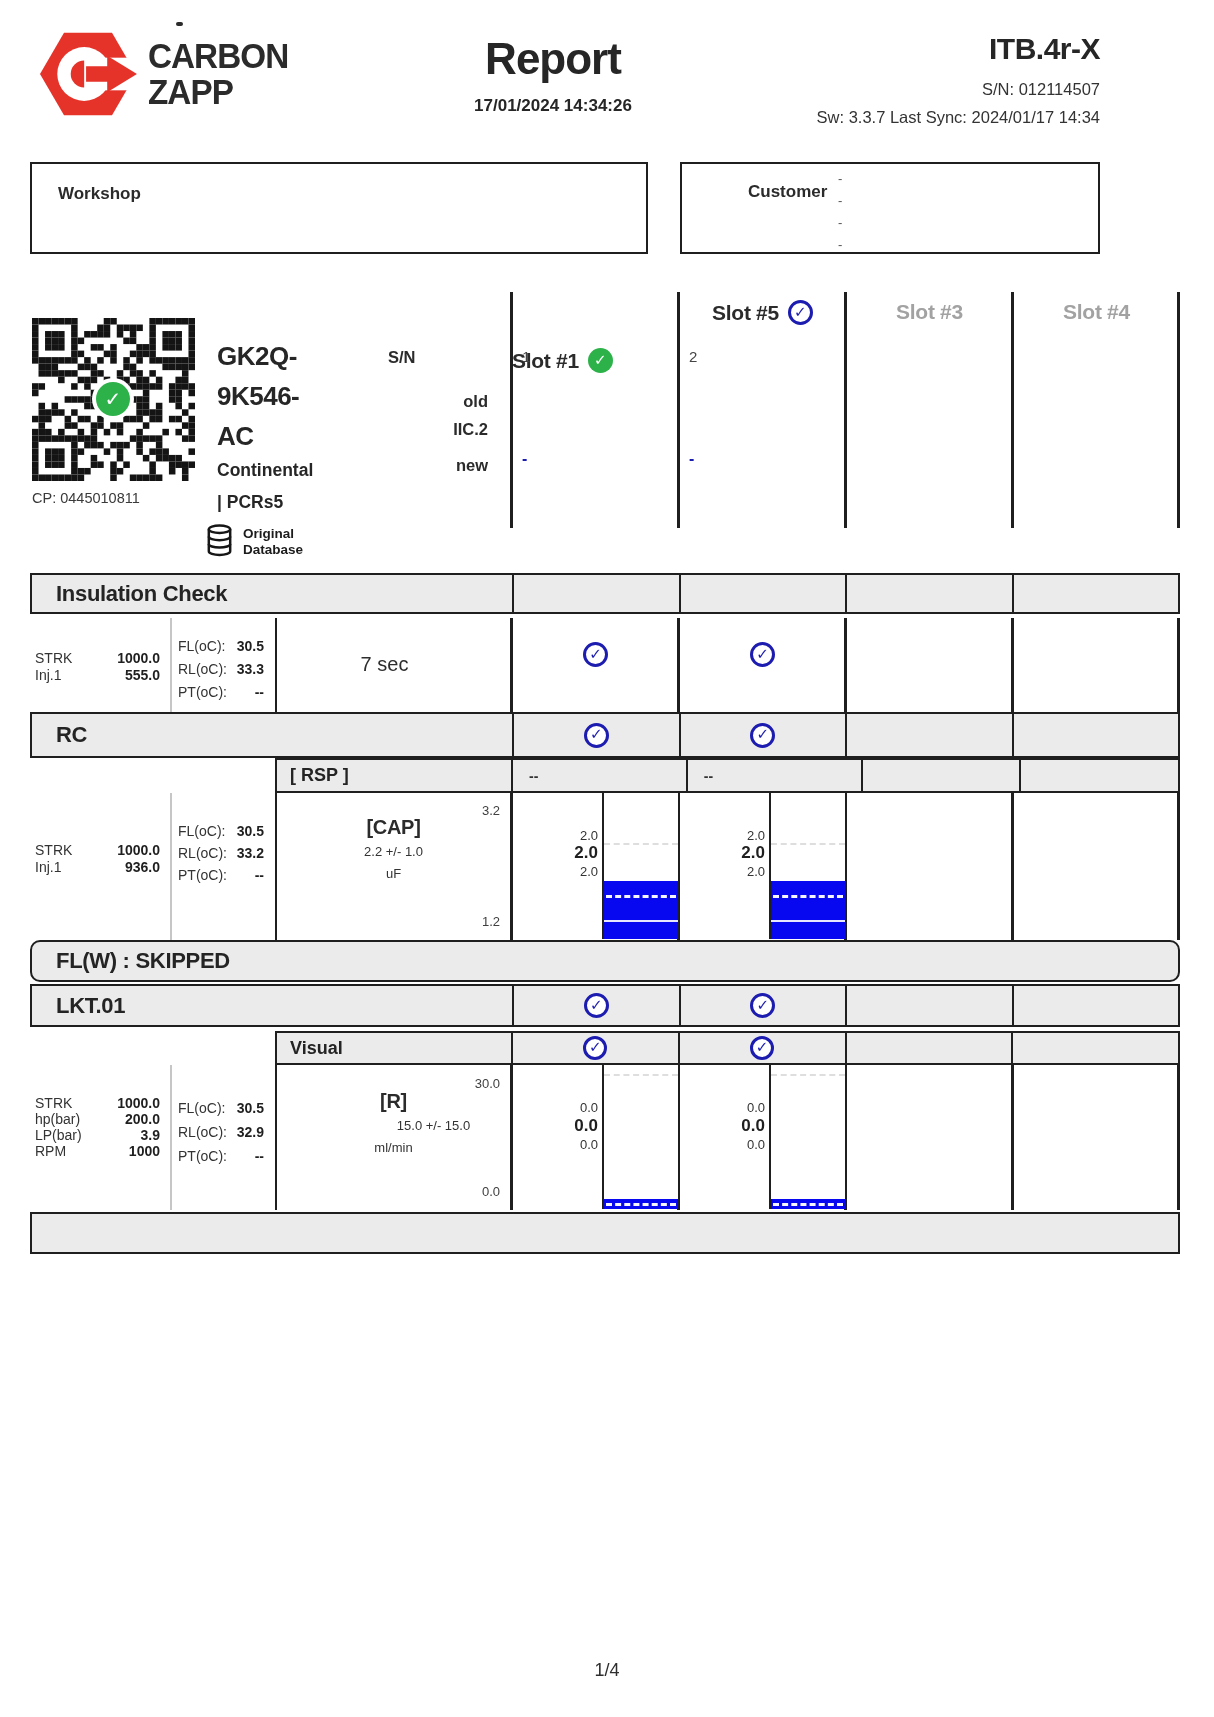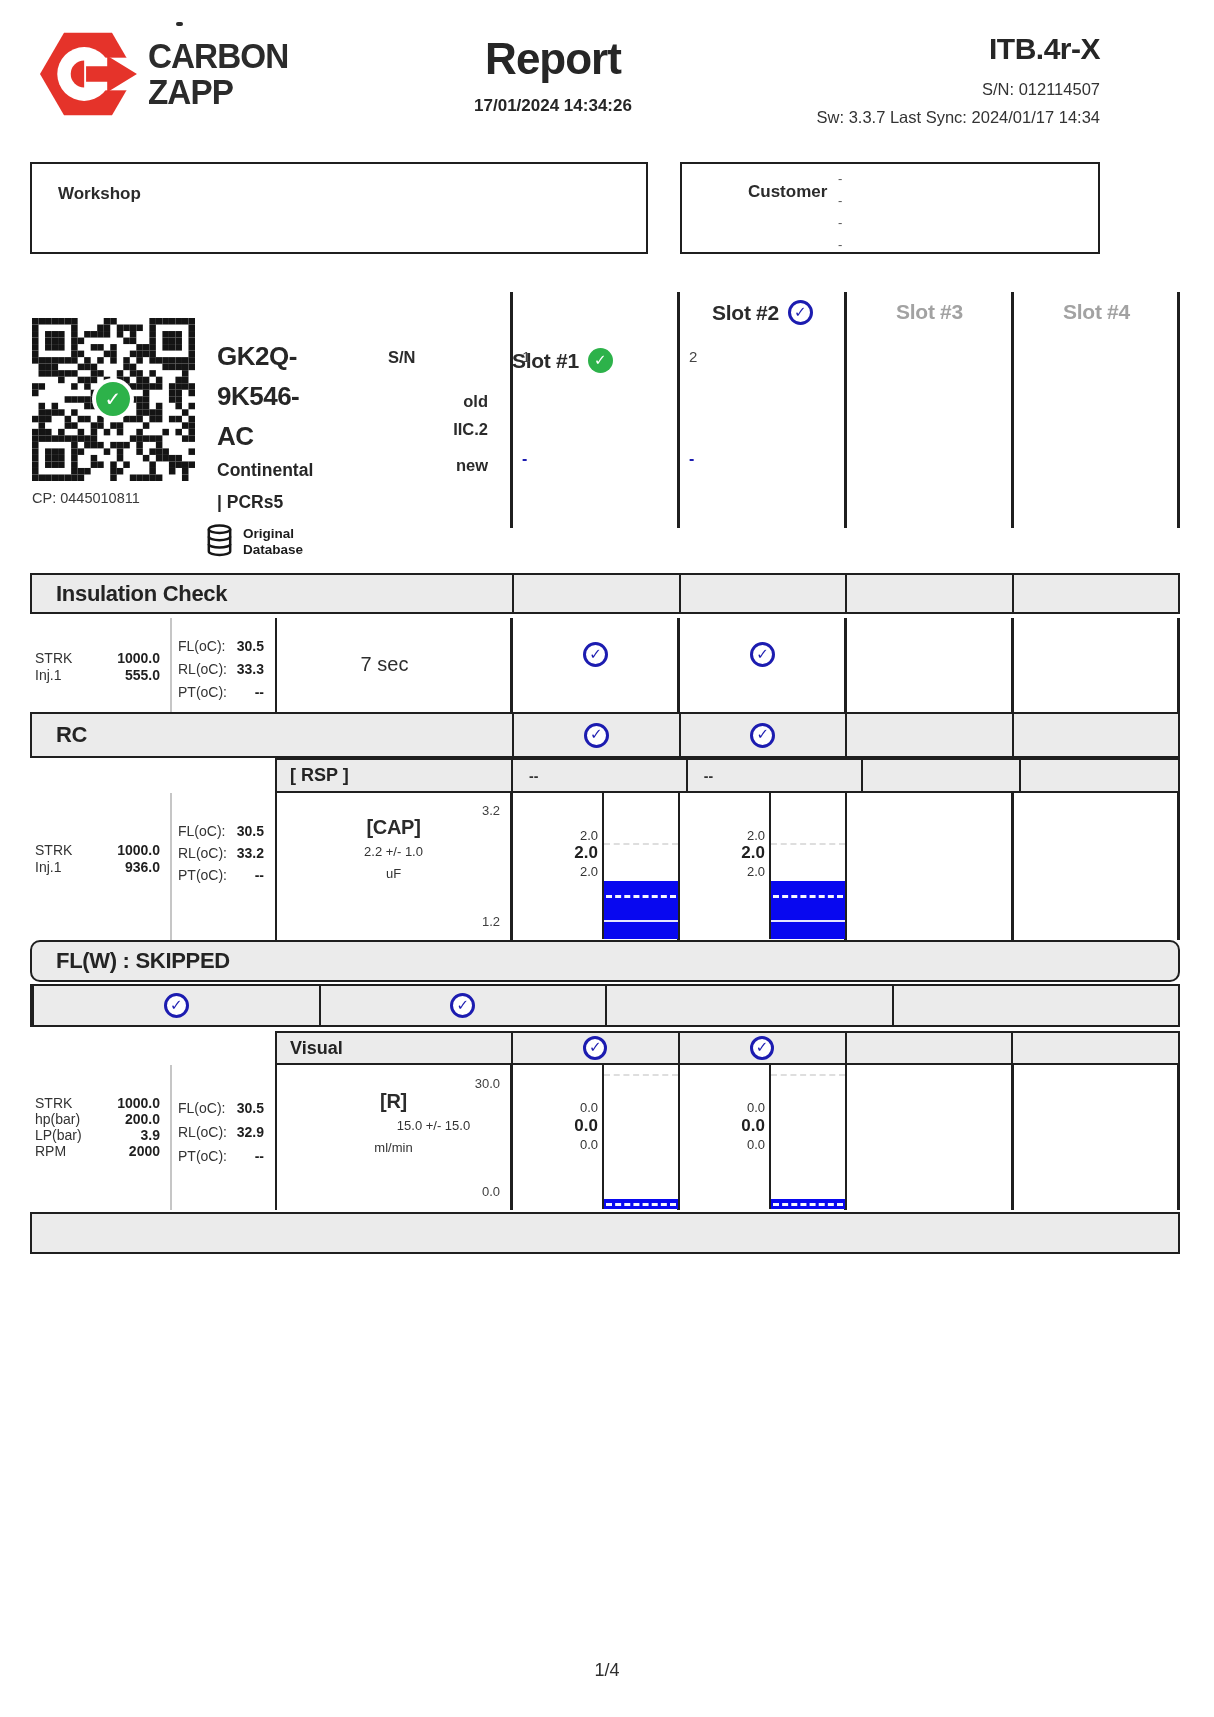--- a/index.html
+++ b/index.html
@@ -92,21 +92,21 @@
   <div class="vline" style="left:677px;top:292px;height:236px;"></div>
   <div class="vline" style="left:844px;top:292px;height:236px;"></div>
   <div class="vline" style="left:1011px;top:292px;height:236px;"></div>
   <div class="vline" style="left:1177px;top:292px;height:236px;"></div>
 
   <div class="a" style="left:512px;top:300px;width:167px;display:flex;justify-content:flex-start;align-items:center;gap:9px;margin-top:48px;">
     <span class="slot-title">Slot #1</span>
     <span class="chk-green"></span>
   </div>
   <div class="a" style="left:679px;top:300px;width:167px;display:flex;justify-content:center;align-items:center;gap:9px;">
-    <span class="slot-title">Slot #2</span>
+    <span class="slot-title">Slot #5</span>
     <span class="chk-blue"></span>
   </div>
   <div class="a slot-title inactive" style="left:846px;top:300px;width:167px;text-align:center;">Slot #3</div>
   <div class="a slot-title inactive" style="left:1013px;top:300px;width:167px;text-align:center;">Slot #4</div>
 
   <div class="a b" style="left:388px;top:348px;width:100px;text-align:left;font-size:16.5px;">S/N</div>
   <div class="a b" style="left:388px;top:392px;width:100px;text-align:right;font-size:16.5px;">old</div>
   <div class="a b" style="left:388px;top:420px;width:100px;text-align:right;font-size:16.5px;">IIC.2</div>
   <div class="a b" style="left:388px;top:456px;width:100px;text-align:right;font-size:16.5px;">new</div>
 
@@ -584,20 +584,23 @@
     </div>
   </div>
 
   <div class="gbar" style="top:940px;height:42px;border-radius:10px;">
     <div class="cell first" style="width:100%;">
         <span class="sect-title">FL(W) : SKIPPED</span>
       </div>
   </div>
 
   <div class="gbar" style="top:984px;height:43px;">
+    <div class="cell first">
+        <span class="sect-title">LKT.01</span>
+      </div>
     <div class="cell slot">
         <span class="chk-blue"></span>
       </div>
     <div class="cell slot">
         <span class="chk-blue"></span>
       </div>
     <div class="cell slot"></div>
     <div class="cell slot"></div>
   </div>
 
@@ -623,21 +626,21 @@
   <div class="vline" style="left:1011px;top:1065px;height:145px;"></div>
   <div class="vline" style="left:1177px;top:1065px;height:145px;"></div>
 
   <div class="a lbl" style="left:35px;top:1095px;">STRK</div>
   <div class="a val" style="left:90px;top:1095px;width:70px;text-align:right;">1000.0</div>
   <div class="a lbl" style="left:35px;top:1111px;">hp(bar)</div>
   <div class="a val" style="left:90px;top:1111px;width:70px;text-align:right;">200.0</div>
   <div class="a lbl" style="left:35px;top:1127px;">LP(bar)</div>
   <div class="a val" style="left:90px;top:1127px;width:70px;text-align:right;">3.9</div>
   <div class="a lbl" style="left:35px;top:1143px;">RPM</div>
-  <div class="a val" style="left:90px;top:1143px;width:70px;text-align:right;">2000</div>
+  <div class="a val" style="left:90px;top:1143px;width:70px;text-align:right;">1000</div>
 
   <div class="a lbl" style="left:178px;top:1100px;">FL(oC):</div>
   <div class="a val" style="left:224px;top:1100px;width:40px;text-align:right;">30.5</div>
   <div class="a lbl" style="left:178px;top:1124px;">RL(oC):</div>
   <div class="a val" style="left:224px;top:1124px;width:40px;text-align:right;">32.9</div>
   <div class="a lbl" style="left:178px;top:1148px;">PT(oC):</div>
   <div class="a val" style="left:224px;top:1148px;width:40px;text-align:right;">--</div>
 
   <div class="a scale" style="left:400px;top:1076px;width:100px;text-align:right;">30.0</div>
   <div class="a b" style="left:275px;top:1090px;width:237px;text-align:center;font-size:20px;letter-spacing:-0.3px;">[R]</div>

